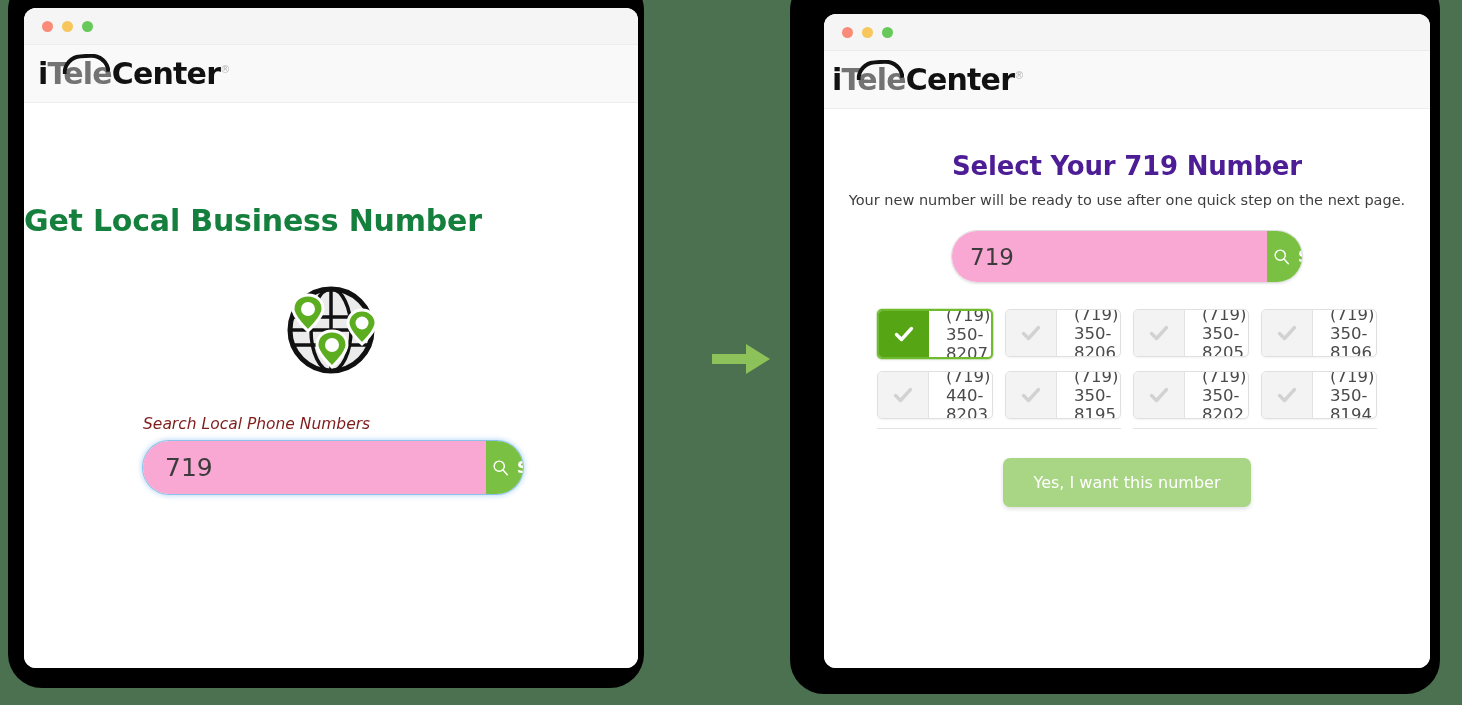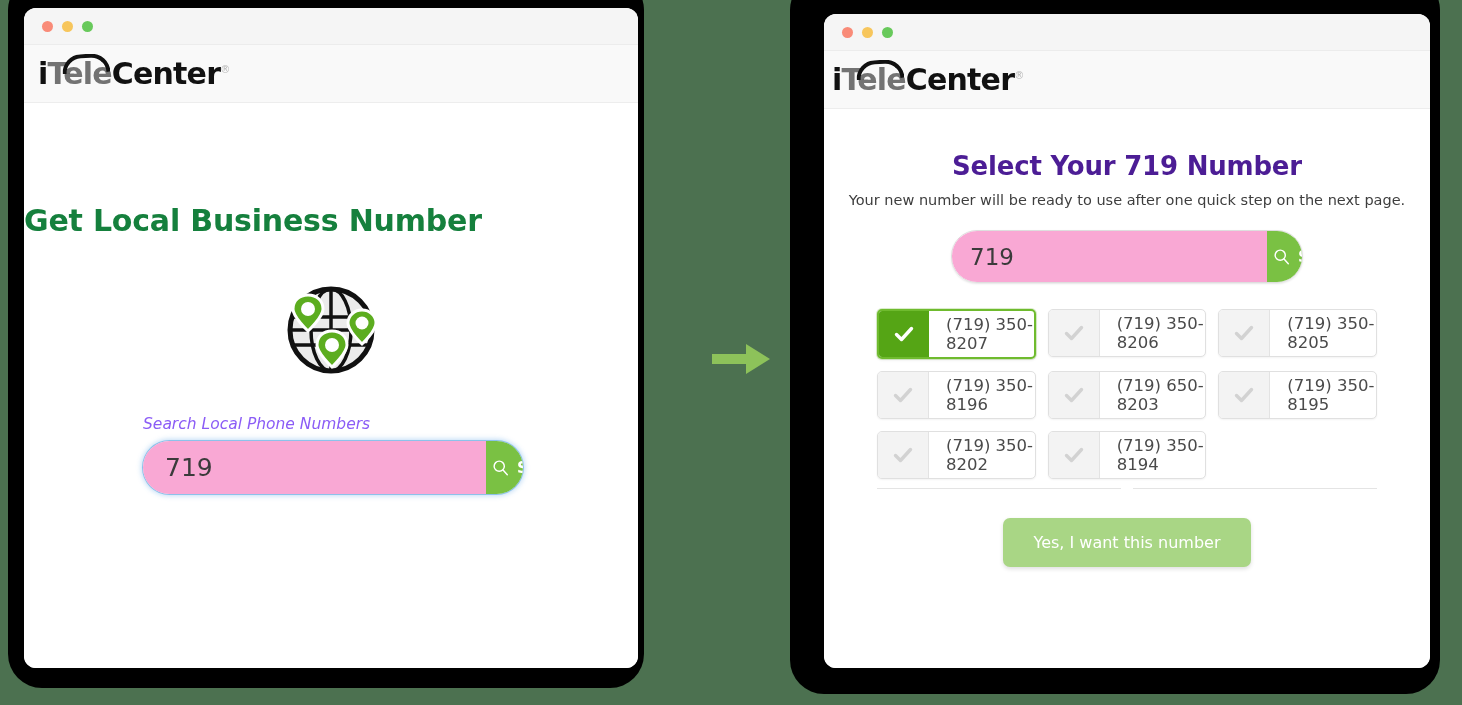--- a/index.html
+++ b/index.html
@@ -121,21 +121,21 @@
 
   .search-block {
     position: absolute;
     top: 312px;
     left: 119px;
     width: 380px;
   }
   .search-label {
     font-size: 15.5px;
     font-style: italic;
-    color: #8b5cf6;
+    color: #7f1d1d;
     font-family: "DejaVu Sans", sans-serif;
     margin-bottom: 8px;
   }
   .search-row {
     display: flex;
     height: 53px;
     border-radius: 27px;
     overflow: hidden;
     box-shadow: 0 0 0 1px #8cc2ea, 0 0 5px 2px rgba(120,180,235,0.45);
   }
@@ -212,21 +212,21 @@
     margin-top: 22px;
   }
   .r-search-wrap .search-row { width: 350px; }
   .r-search-wrap .search-input { font-size: 23px; padding-left: 18px; }
   .r-search-wrap .search-btn { width: 122px; }
 
   .num-grid {
     margin: 26px auto 0 auto;
     width: 500px;
     display: grid;
-    grid-template-columns: 1fr 1fr 1fr;
+    grid-template-columns: 1fr 1fr 1fr 1fr;
     column-gap: 12px;
     row-gap: 12px;
   }
   .num-item {
     display: flex;
     align-items: stretch;
     height: 46px;
     border: 1px solid #e0e0e0;
     border-radius: 5px;
     background: #ffffff;
@@ -425,21 +425,21 @@
             </svg>
           </span>
           <span class="num-label">(719) 350-8196</span>
         </div>
         <div class="num-item">
           <span class="chk">
             <svg viewBox="0 0 24 24">
               <path d="M4.5 12.5 L9.5 17.5 L19.5 6.5" fill="none" stroke="#d2d2d2" stroke-width="3.4" stroke-linecap="round" stroke-linejoin="round"></path>
             </svg>
           </span>
-          <span class="num-label">(719) 650-8203</span>
+          <span class="num-label">(719) 440-8203</span>
         </div>
         <div class="num-item">
           <span class="chk">
             <svg viewBox="0 0 24 24">
               <path d="M4.5 12.5 L9.5 17.5 L19.5 6.5" fill="none" stroke="#d2d2d2" stroke-width="3.4" stroke-linecap="round" stroke-linejoin="round"></path>
             </svg>
           </span>
           <span class="num-label">(719) 350-8195</span>
         </div>
         <div class="num-item">

